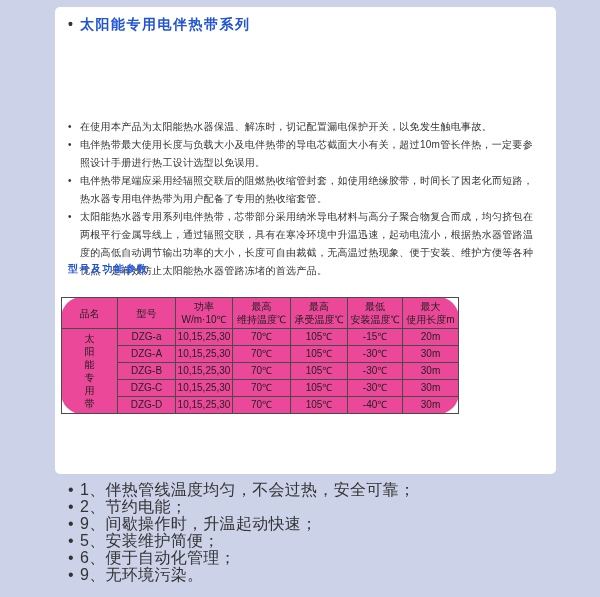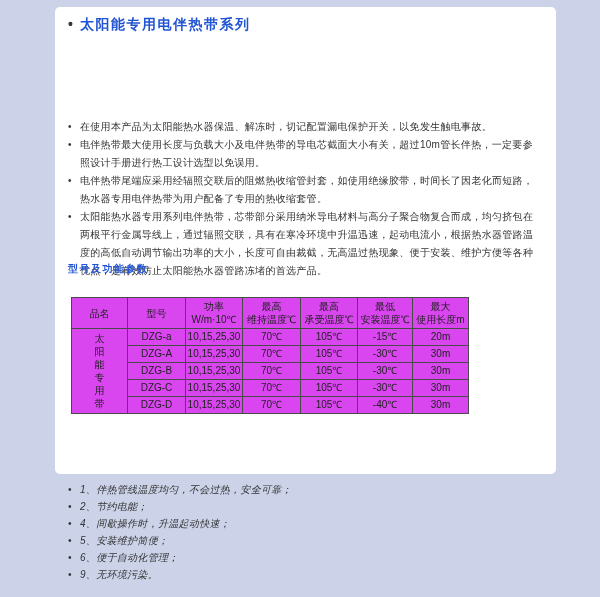--- a/index.html
+++ b/index.html
@@ -34,43 +34,42 @@
     font-size:10px; line-height:18px; color:#333;
     padding-left:12px; text-indent:-12px; letter-spacing:0.3px;
   }
   .marker { display:inline-block; width:12px; text-indent:0; color:#333; }
 
   .h2 { color:#2154d4; font-size:10px; font-weight:bold; letter-spacing:1.5px; }
   .sec2 { top:255px; }
   .sec3 { top:437px; }
 
   table.params {
-    position:absolute; left:16px; top:290px;
+    position:absolute; left:6px; top:290px;
     border-collapse:collapse; table-layout:fixed;
-    width:397px; background:#d946ef;
+    width:397px; background:#ec4899;border-radius:21px;
   }
   table.params th, table.params td {
     border:1px solid #4a4a4a;
     font-size:10px; color:#222;
     text-align:center; vertical-align:middle;
     font-weight:normal;
     padding:1px 0;
   }
   table.params thead th { height:31px; line-height:13px; }
   table.params tbody td { height:16px; line-height:14px;margin-left:44px; }
   .vert {
     width:1em; margin:0 auto;
     word-break:break-all; line-height:13px; font-size:10px;
   }
 
   .advantages { top:474px; list-style:none; }
   .advantages li {
-    font-size:10px; line-height:17px; color:#333;
+    font-size:16px; line-height:17px; color:#333;
     letter-spacing:0.3px;
-    font-style:italic;
   }
 </style>
 </head>
 <body>
 
 <div class="card">
 
   <div class="abs title"><span class="marker">•</span><span>太阳能专用电伴热带系列</span></div>
 
 
@@ -167,19 +166,19 @@
         <td>-40℃</td>
         <td>30m</td>
       </tr>
     </tbody>
   </table>
 
 
   <ul class="abs advantages">
     <li><span class="marker">•</span><span>1、伴热管线温度均匀，不会过热，安全可靠；</span></li>
     <li><span class="marker">•</span><span>2、节约电能；</span></li>
-    <li><span class="marker">•</span><span>4、间歇操作时，升温起动快速；</span></li>
+    <li><span class="marker">•</span><span>9、间歇操作时，升温起动快速；</span></li>
     <li><span class="marker">•</span><span>5、安装维护简便；</span></li>
     <li><span class="marker">•</span><span>6、便于自动化管理；</span></li>
     <li><span class="marker">•</span><span>9、无环境污染。</span></li>
   </ul>
 
 </div>
 
 </body></html>

